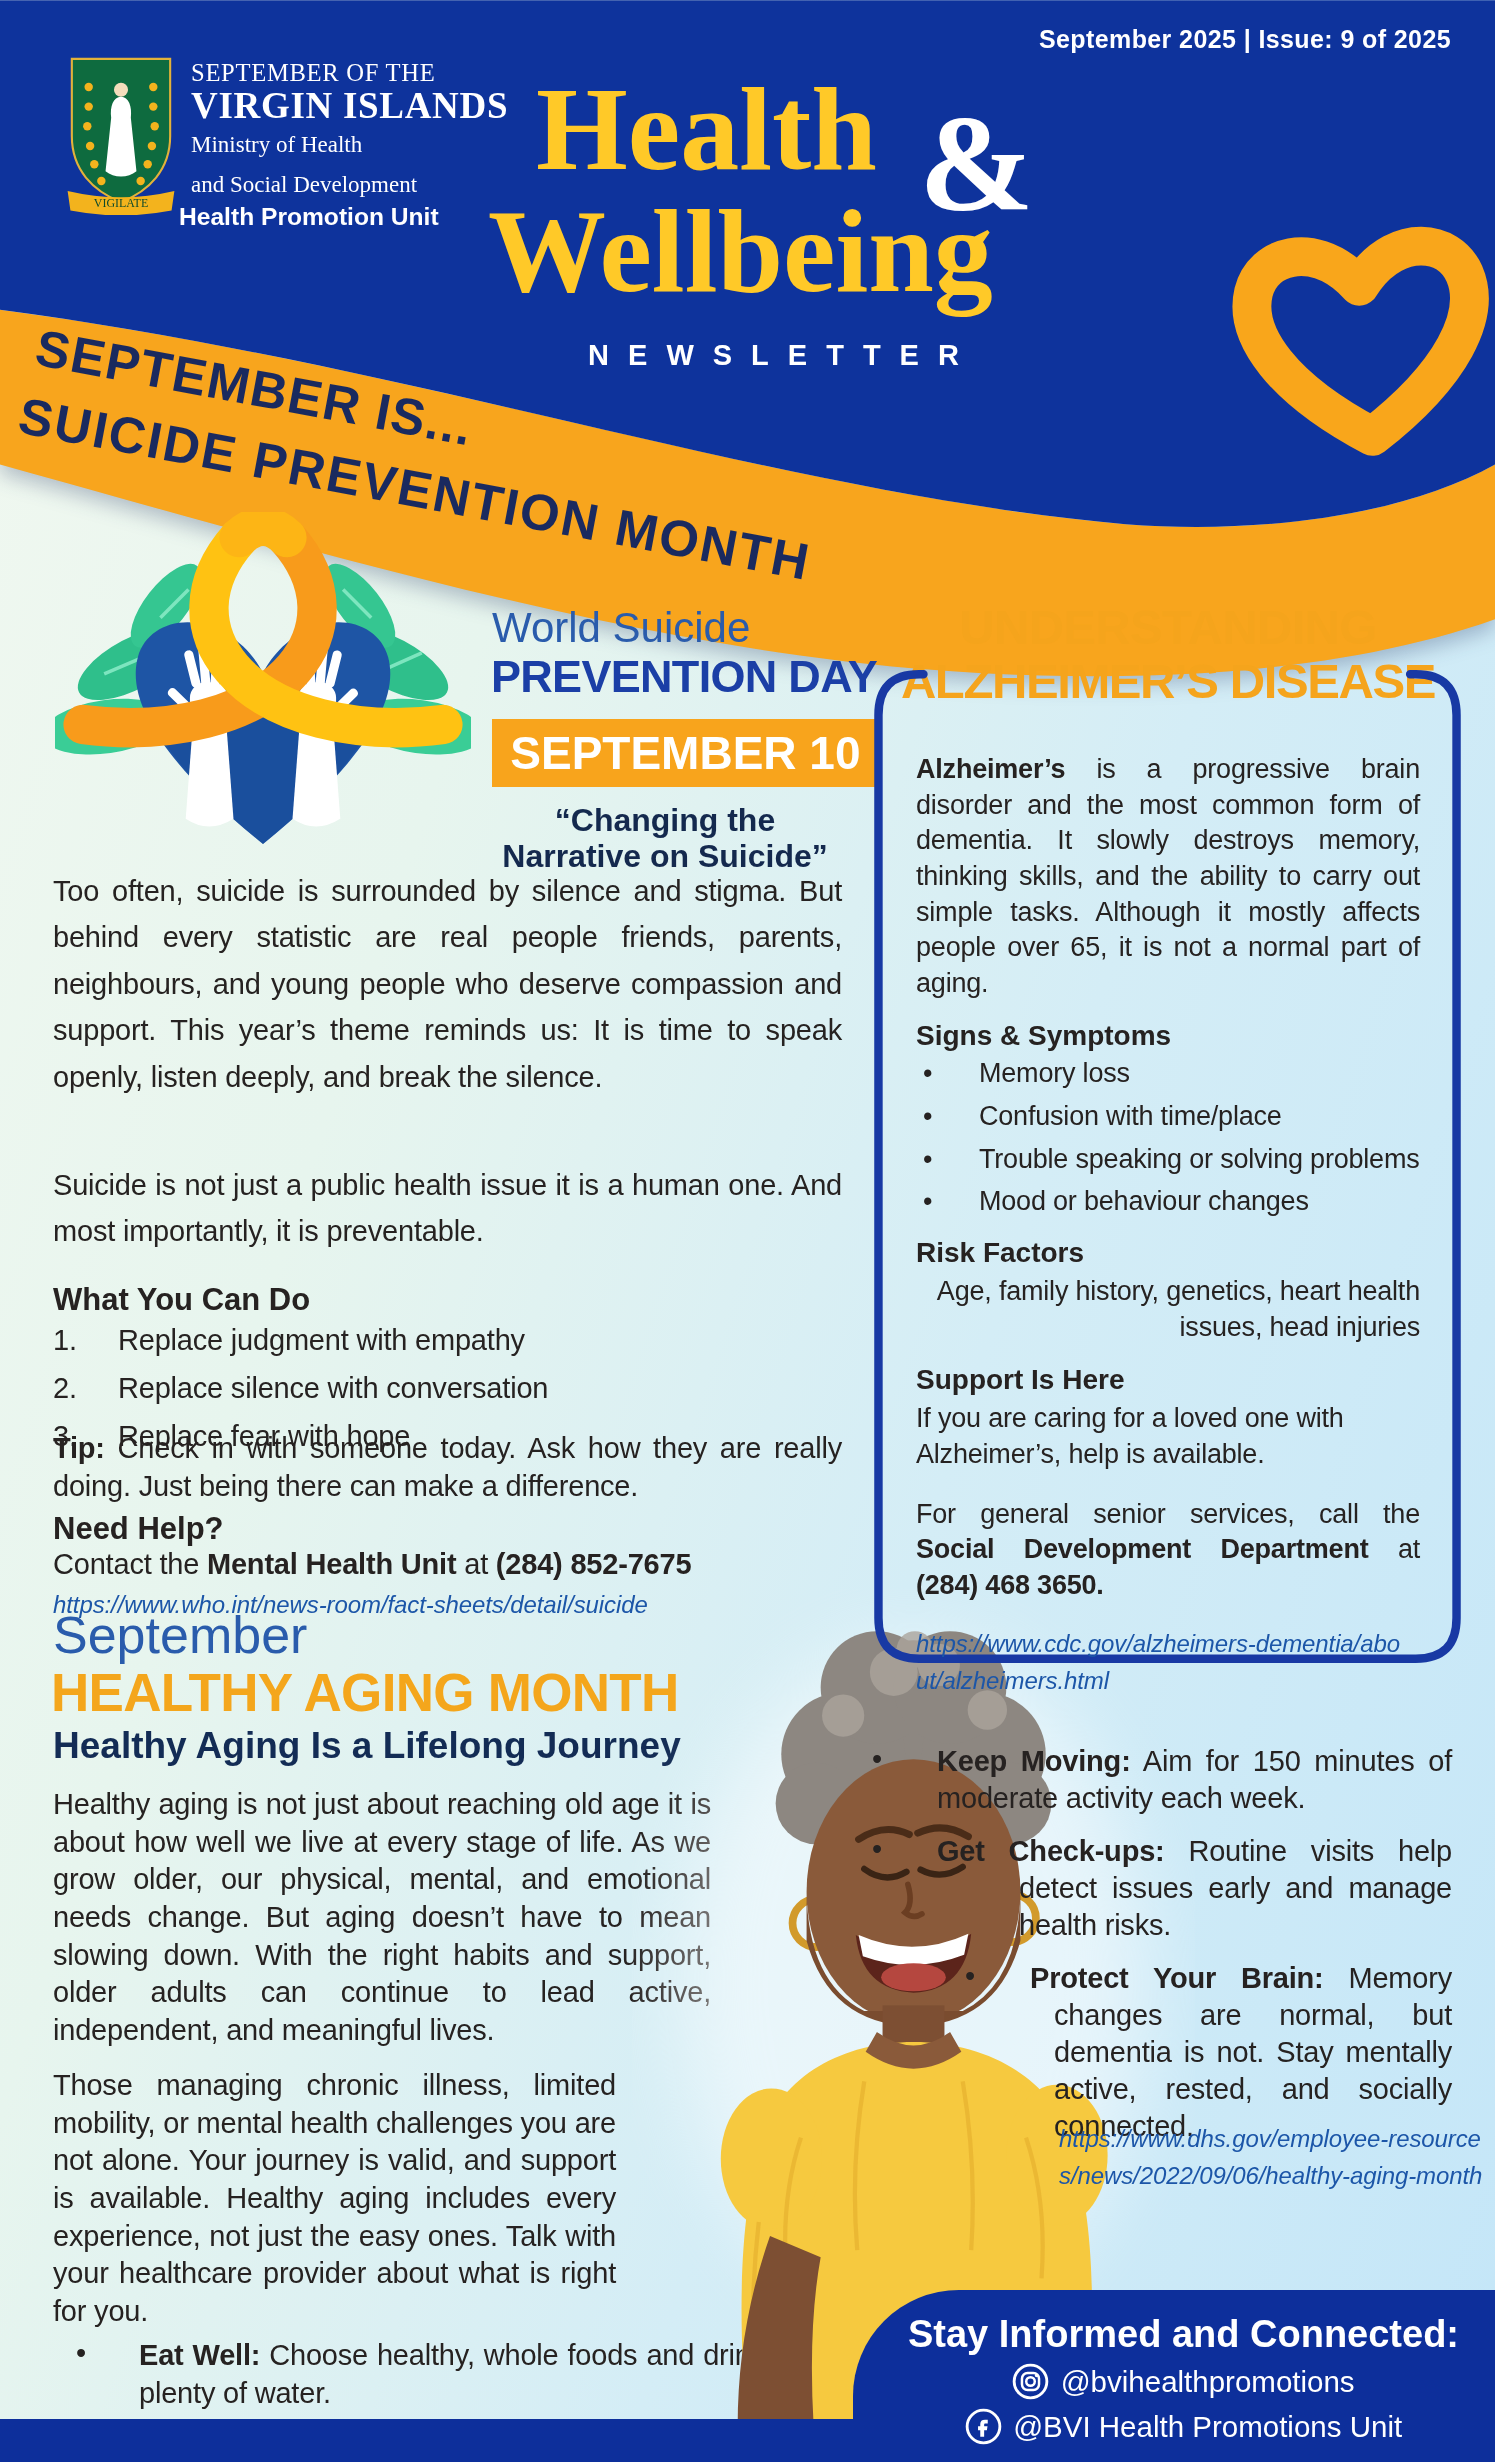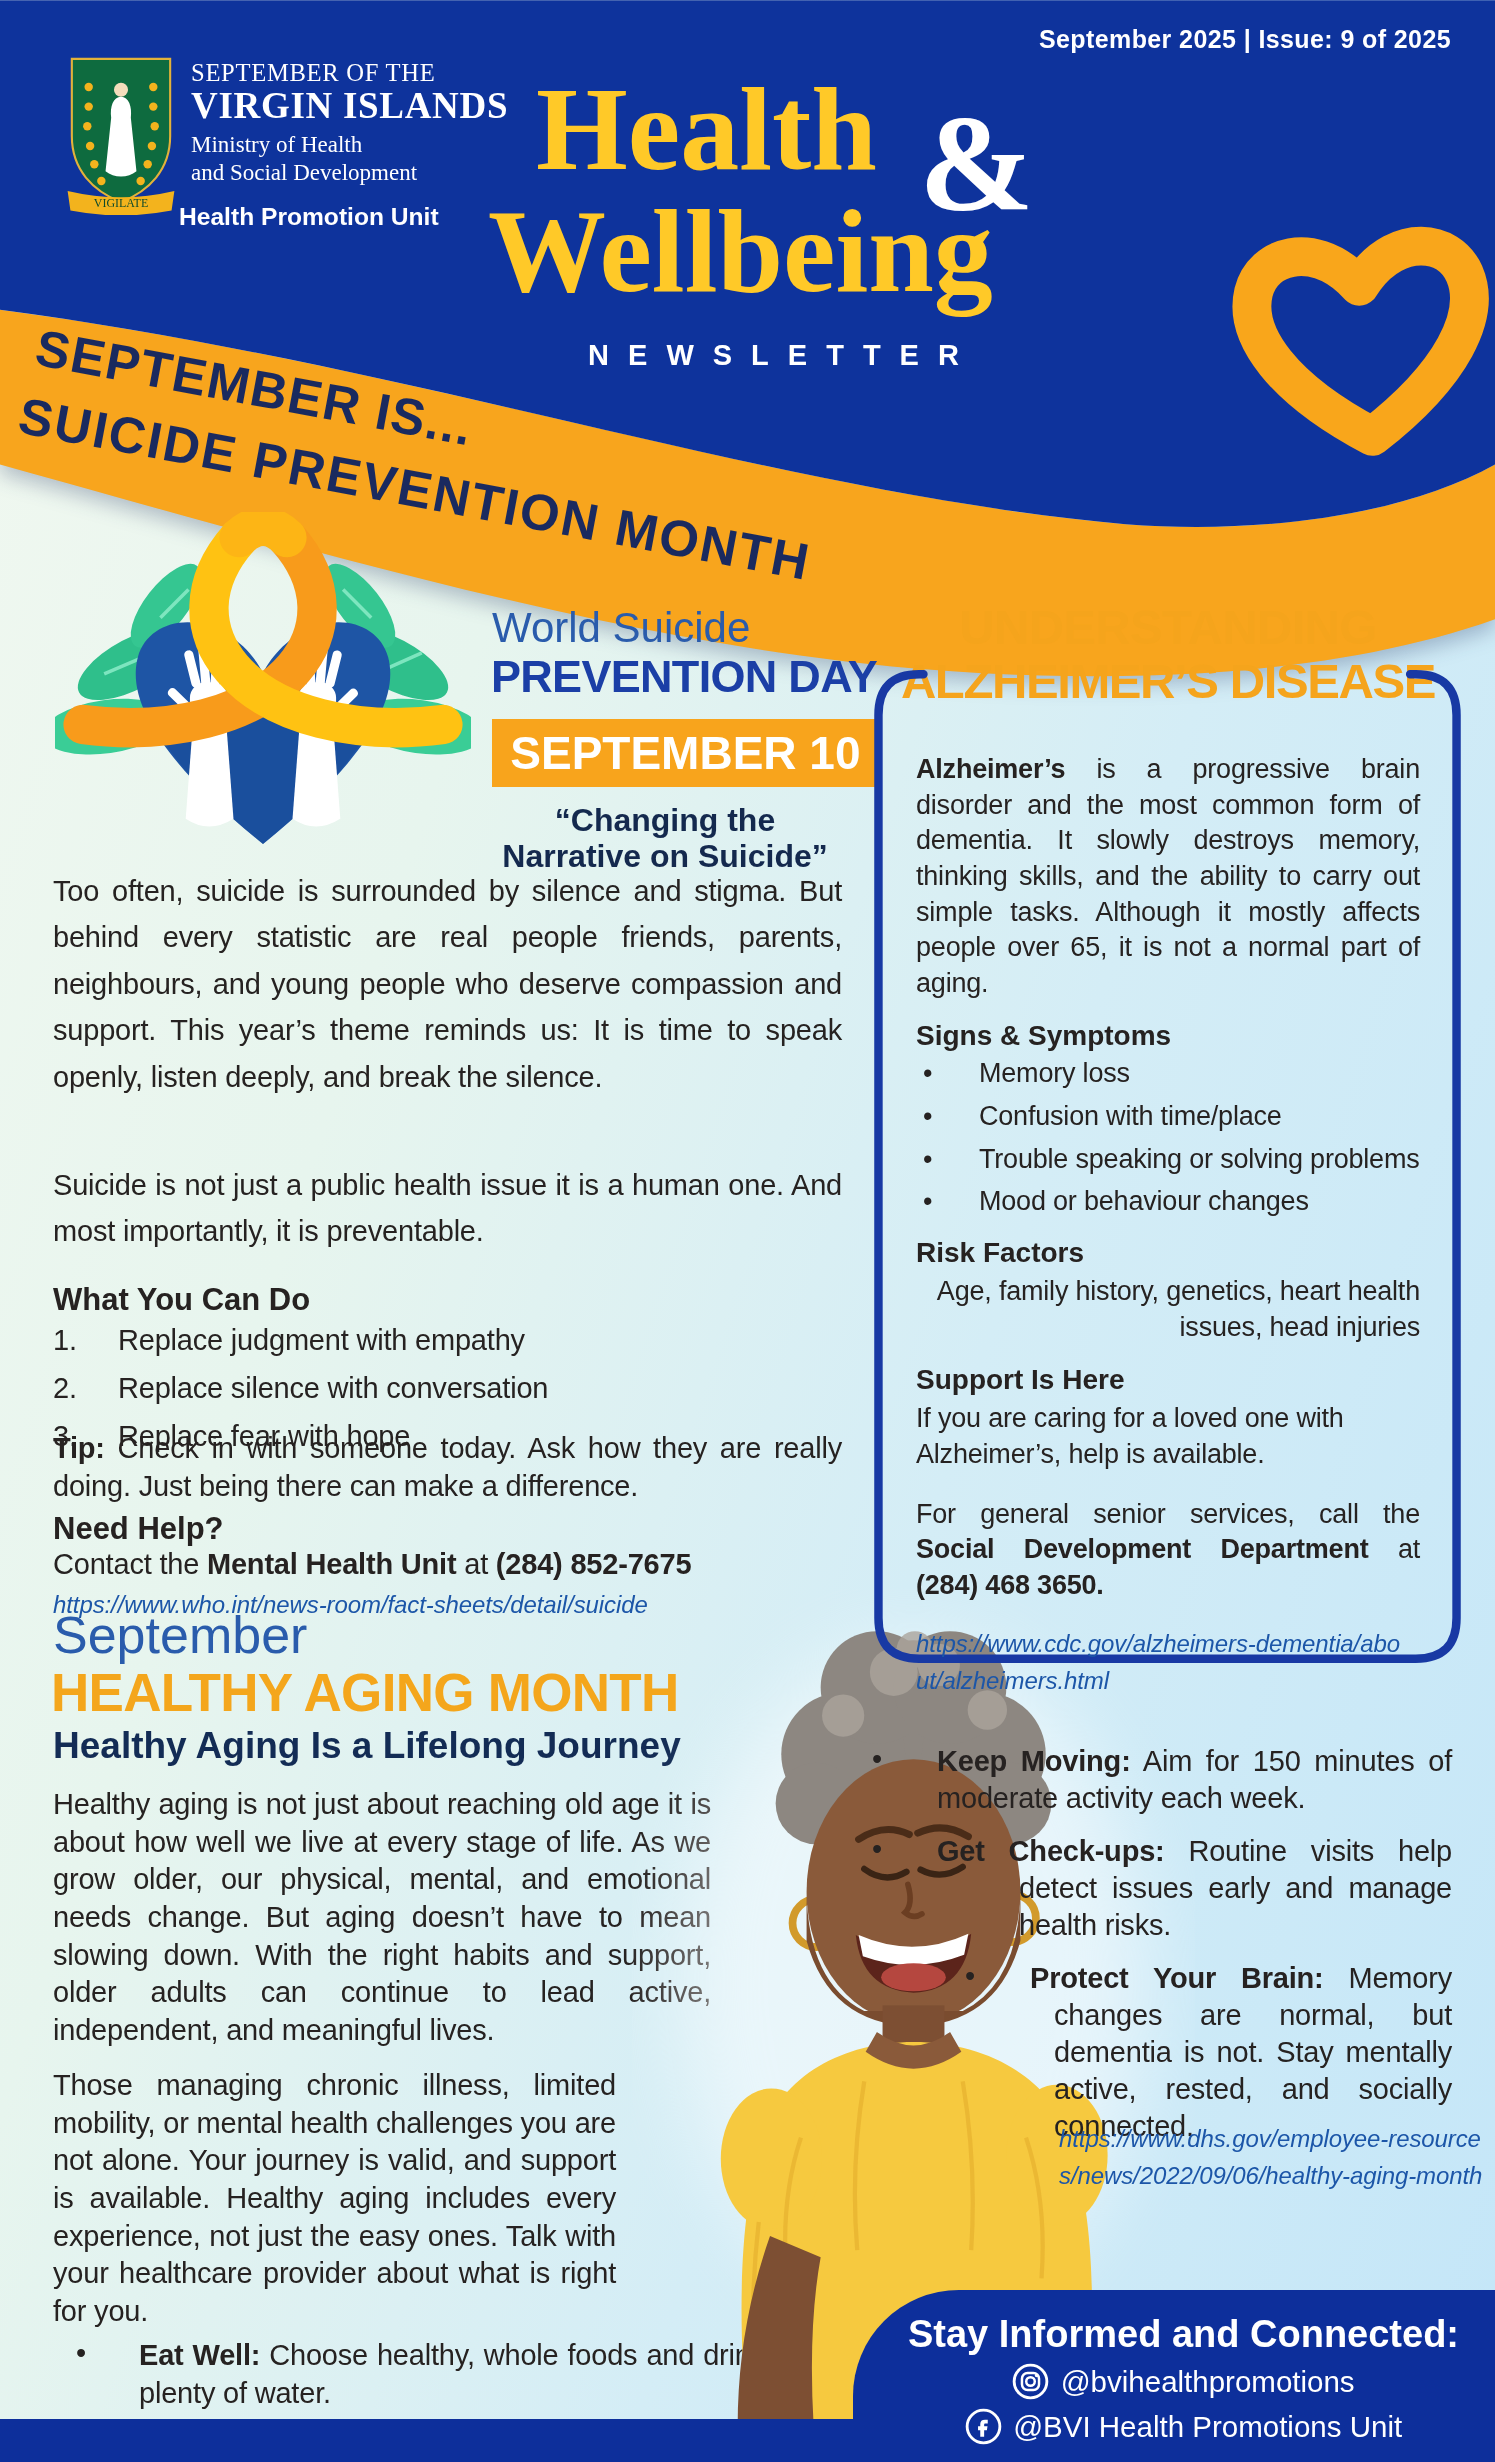--- a/index.html
+++ b/index.html
@@ -127,21 +127,21 @@
         <circle cx="112" cy="182" r="6"></circle>
     </g>
     <path d="M8,196 Q84,214 160,196 L156,224 Q84,238 12,224 Z" fill="#F3B31D"></path>
     <text x="84" y="219" text-anchor="middle" font-size="17" font-family="Liberation Serif,serif" fill="#0E4A2C">VIGILATE</text>
   </svg>
 
   <div class="abs gov-block">
     <div class="gov1">SEPTEMBER OF THE</div>
     <div class="gov2">VIRGIN ISLANDS</div>
     <div class="gov3">Ministry of Health</div>
-    <div class="gov3" style="margin-top:0">and Social Development</div>
+    <div class="gov3" style="margin-top:12px">and Social Development</div>
   </div>
   <div class="abs unit">Health Promotion Unit</div>
 
   <div class="abs mast-w1">Health</div>
   <div class="abs mast-amp">&amp;</div>
   <div class="abs mast-w2">Wellbeing</div>
   <div class="abs mast-sub">NEWSLETTER</div>
 
   <div class="abs banner">
     <div class="b1">SEPTEMBER IS...</div>

